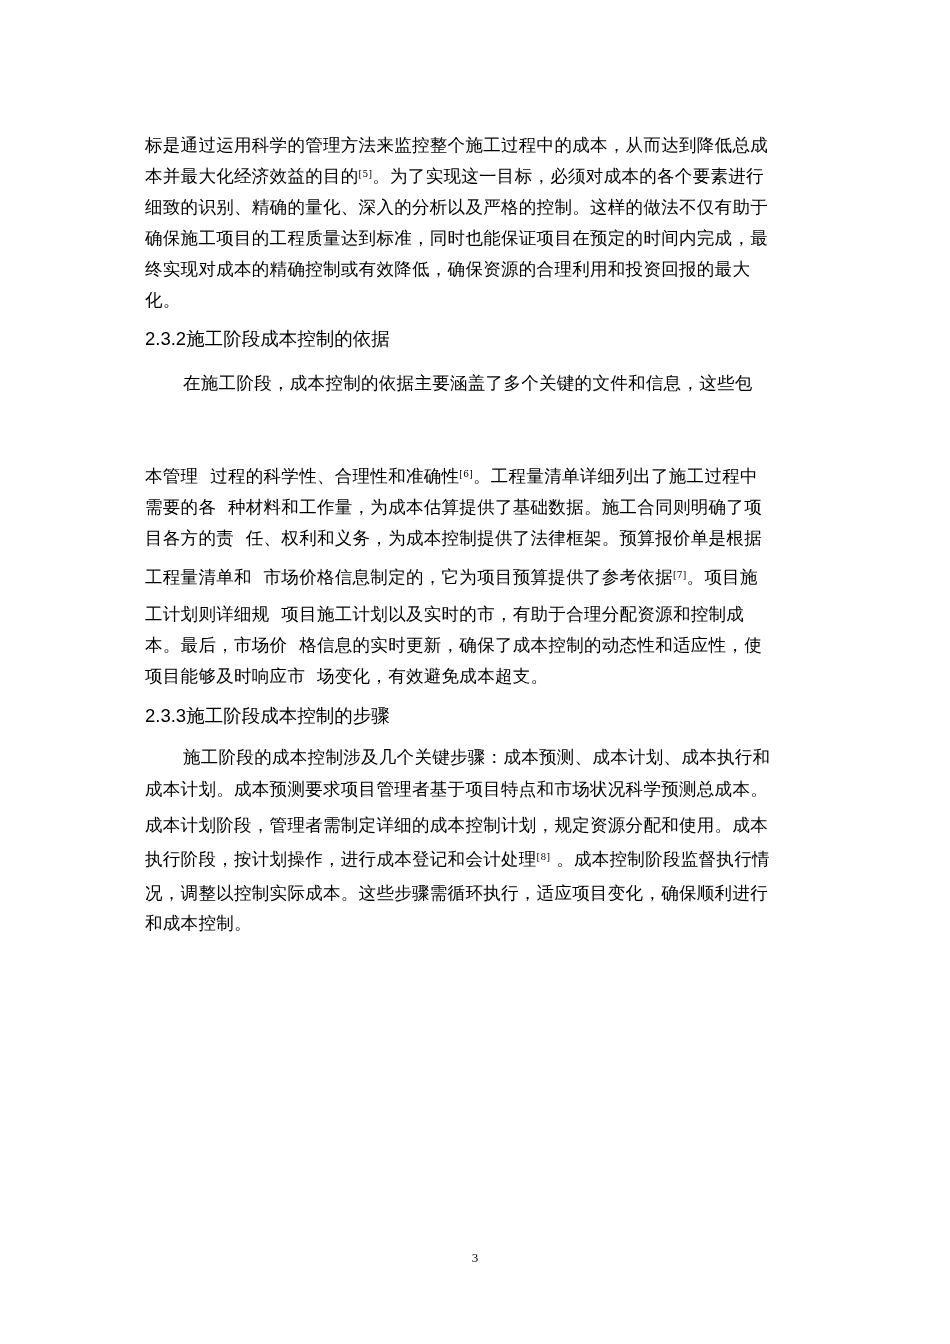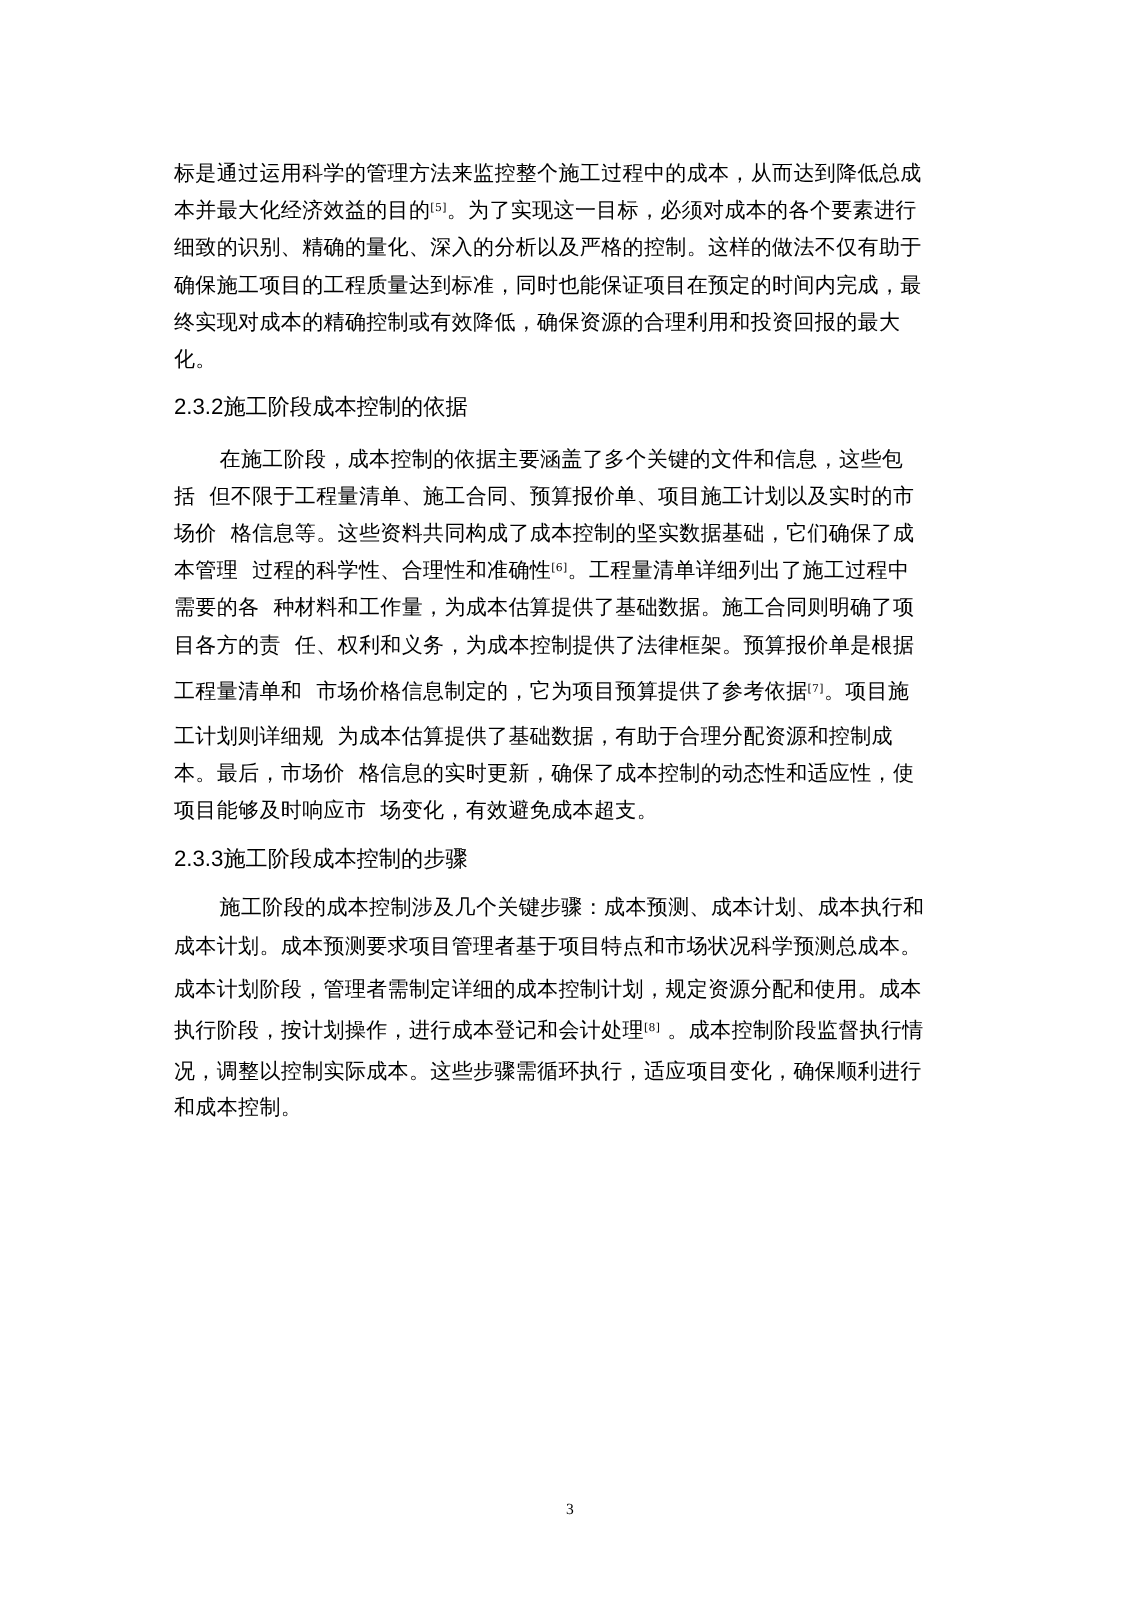--- a/index.html
+++ b/index.html
@@ -24,27 +24,25 @@
   <div class="line" style="top:165px"><span>本并最大化经济效益的目的</span><sup>[5]</sup><span>。为了实现这一目标，必须对成本的各个要素进行</span></div>
   <div class="line" style="top:196px">细致的识别、精确的量化、深入的分析以及严格的控制。这样的做法不仅有助于</div>
   <div class="line" style="top:258px">终实现对成本的精确控制或有效降低，确保资源的合理利用和投资回报的最大</div>
   <div class="line" style="top:227px">确保施工项目的工程质量达到标准，同时也能保证项目在预定的时间内完成，最</div>
   <div class="line" style="top:289px">化。</div>
 
   <div class="heading" style="top:327px">
     <span class="num">2.3.2</span><span>施工阶段成本控制的依据</span>
   </div>
   <div class="line" style="top:372px; left:183px">在施工阶段，成本控制的依据主要涵盖了多个关键的文件和信息，这些包</div>
-  <div class="line" style="top:403px">括  但不限于工程量清单、施工合同、预算报价单、项目施工计划以及实时的市</div>
-  <div class="line" style="top:434px">场价  格信息等。这些资料共同构成了成本控制的坚实数据基础，它们确保了成</div>
   <div class="line" style="top:465px"><span>本管理  过程的科学性、合理性和准确性</span><sup>[6]</sup><span>。工程量清单详细列出了施工过程中</span></div>
   <div class="line" style="top:496px">需要的各  种材料和工作量，为成本估算提供了基础数据。施工合同则明确了项</div>
   <div class="line" style="top:527px">目各方的责  任、权利和义务，为成本控制提供了法律框架。预算报价单是根据</div>
   <div class="line" style="top:566px"><span>工程量清单和  市场价格信息制定的，它为项目预算提供了参考依据</span><sup>[7]</sup><span>。项目施</span></div>
-  <div class="line" style="top:603px">工计划则详细规  为成本估算提供了基础数据，有助于合理分配资源和控制成</div>
+  <div class="line" style="top:603px">工计划则详细规  项目施工计划以及实时的市，有助于合理分配资源和控制成</div>
   <div class="line" style="top:634px">本。最后，市场价  格信息的实时更新，确保了成本控制的动态性和适应性，使</div>
   <div class="line" style="top:665px">项目能够及时响应市  场变化，有效避免成本超支。</div>
 
   <div class="heading" style="top:704px">
     <span class="num">2.3.3</span><span>施工阶段成本控制的步骤</span>
   </div>
   <div class="line" style="top:746px; left:183px">施工阶段的成本控制涉及几个关键步骤：成本预测、成本计划、成本执行和</div>
   <div class="line" style="top:778px">成本计划。成本预测要求项目管理者基于项目特点和市场状况科学预测总成本。</div>
   <div class="line" style="top:814px">成本计划阶段，管理者需制定详细的成本控制计划，规定资源分配和使用。成本</div>
   <div class="line" style="top:848px"><span>执行阶段，按计划操作，进行成本登记和会计处理</span><sup>[8]</sup><span> 。成本控制阶段监督执行情</span></div>

